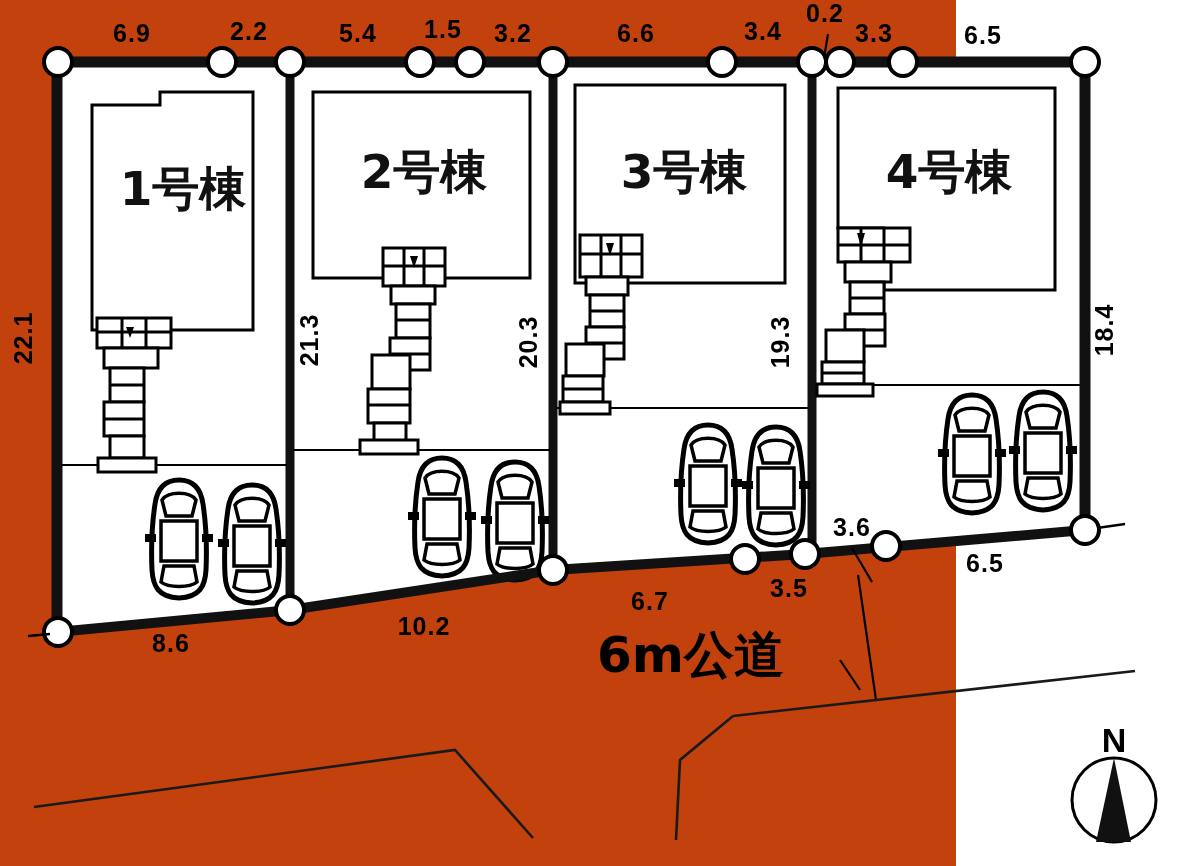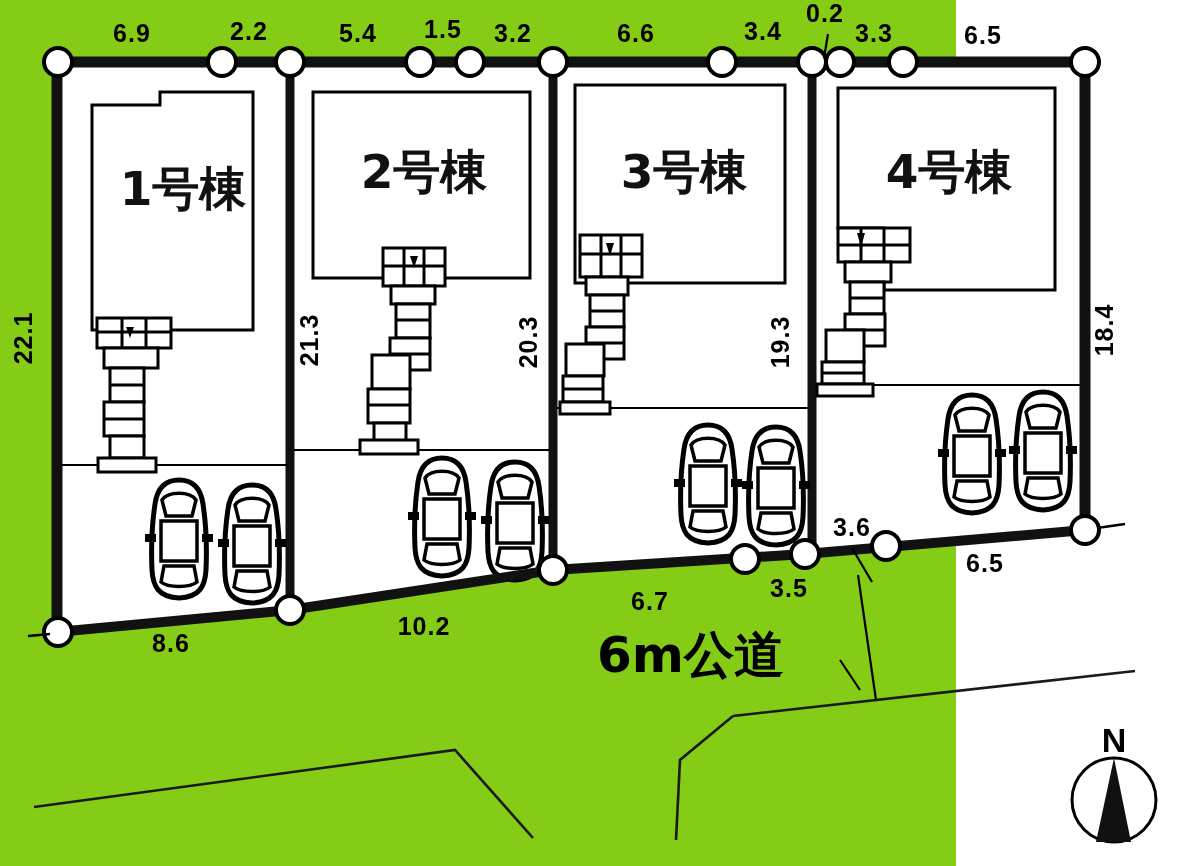--- a/index.html
+++ b/index.html
@@ -10,21 +10,21 @@
   body {
     width: 1200px;
     height: 866px;
     font-family: "Liberation Sans", sans-serif;
     overflow: hidden;
   }
   #plan-root {
     position: relative;
     width: 956px;
     height: 866px;
-    background: #84cc16;
+    background: #c2410c;
   }
   #plan-svg {
     position: absolute;
     left: 0;
     top: 0;
     width: 1200px;
     height: 866px;
     display: block;
   }
   .dim-text {

